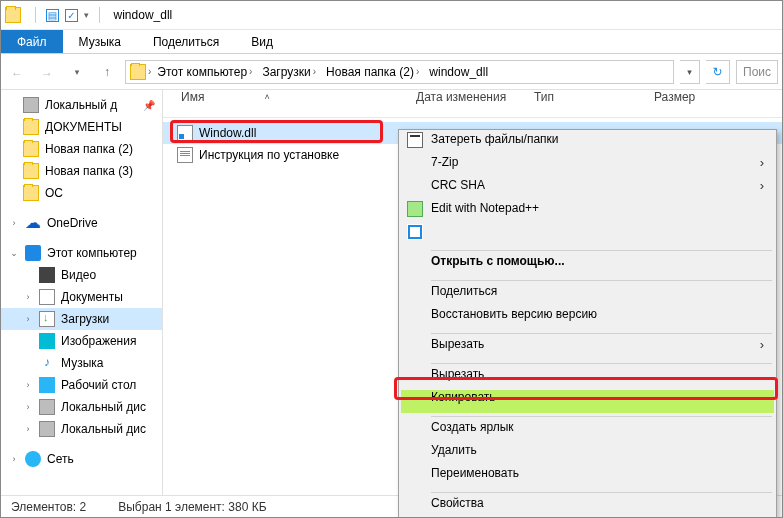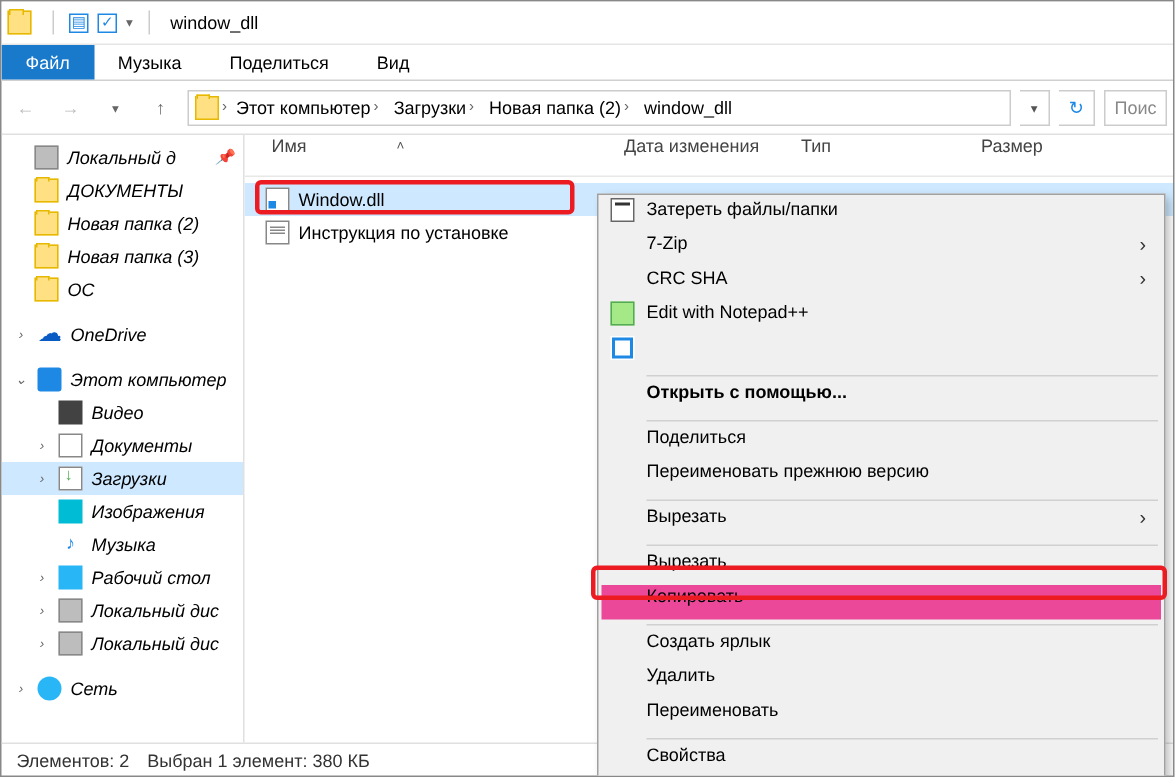--- a/index.html
+++ b/index.html
@@ -24,21 +24,21 @@
 .addr-seg { display:flex; align-items:center; gap:2px; padding:0 4px; white-space:nowrap;}
 .addr-caret { color:#666; font-size:10px; }
 .addr-folder-icon { width:16px; height:16px; background:#ffe082; border:1px solid #e6b800; position:relative;}
 .addr-folder-icon::before{content:'';position:absolute;top:-2px;left:0;width:7px;height:2px;background:#ffe082;border:1px solid #e6b800;border-bottom:none;}
 .addr-drop { width:20px; display:flex; align-items:center; justify-content:center; border:1px solid #ccc; border-left:none; height:24px;}
 .refresh-btn { width:24px; height:24px; border:1px solid #ccc; border-left:none; display:flex;align-items:center;justify-content:center;}
 .search { width:42px; height:24px; border:1px solid #ccc; padding:0 6px; color:#888; display:flex;align-items:center; overflow:hidden;}
 
 .main { display:flex; height: calc(100% - 29px - 24px - 36px - 22px); }
 .tree { width:162px; border-right:1px solid #e0e0e0; overflow:hidden; padding:4px 0;}
-.tree-item { display:flex; align-items:center; height:22px; padding-left:22px; gap:6px; white-space:nowrap;font-style:italic;}
+.tree-item { display:flex; align-items:center; height:22px; padding-left:22px; gap:6px; white-space:nowrap;}
 .tree-item.root { padding-left:8px; margin-top:8px;}
 .tree-item.selected { background:#cde8ff; }
 .tree-item .chev { width:10px; color:#666; font-size:9px; text-align:center;}
 .tree-item.root .chev { margin-left:0;}
 .tree-icon { width:16px; height:16px; flex-shrink:0;}
 .ico-folder { background:#ffe082; border:1px solid #e6b800; position:relative;}
 .ico-folder::before{content:'';position:absolute;top:-2px;left:0;width:7px;height:2px;background:#ffe082;border:1px solid #e6b800;border-bottom:none;}
 .ico-onedrive { color:#0a5cc4; font-size:16px; line-height:16px;}
 .ico-pc { background:#1e88e5; border-radius:2px;}
 .ico-video { background:#424242;}
@@ -66,31 +66,31 @@
 .file-icon.dll::after { content:''; position:absolute; bottom:1px; left:1px; width:5px; height:5px; background:#1e88e5;}
 .file-icon.txt::after { content:''; position:absolute; top:3px; left:2px; width:10px; height:1px; background:#888; box-shadow:0 2px 0 #888, 0 4px 0 #888;}
 
 .hl-red { position:absolute; border:3px solid #ec1b22; border-radius:4px; pointer-events:none; z-index:5;}
 .hl1 { left:169px; top:119px; width:213px; height:23px;}
 .hl2 { left:393px; top:376px; width:384px; height:23px;}
 
 .ctx { position:absolute; left:397px; top:128px; width:379px; background:#f0f0f0; border:1px solid #a0a0a0; box-shadow:3px 3px 6px rgba(0,0,0,0.25); z-index:4; padding:2px;}
 .ctx-item { height:23px; display:flex; padding-left:30px; padding-right:20px; position:relative;}
 .ctx-item.bold { font-weight:bold;}
-.ctx-item.hover { background:#ec4899;}
+.ctx-item.hover { background:#bef264;}
 .ctx-sep { height:1px; background:#d0d0d0; margin:3px 2px 3px 30px;}
 .ctx-arrow { position:absolute; right:10px; font-size:13px; color:#333;}
 .ctx-icon { position:absolute; left:6px; width:16px; height:16px; display:flex; align-items:center; justify-content:center;}
 .ci-shred { background:#fff;border:1px solid #666;}
 .ci-shred::after{content:'';position:absolute;top:2px;left:2px;right:2px;height:2px;background:#333;}
 .ci-npp { background:#a5e887; border:1px solid #5a5;}
 .ci-def { background:#fff;}
 .ci-def::after{content:'';position:absolute;inset:1px;border:2px solid #1e88e5;}
 
-.status { height:22px; border-top:1px solid #e0e0e0; display:flex; align-items:center; padding:0 10px; gap:12px; color:#333;}
+.status { height:22px; border-top:1px solid #e0e0e0; display:flex; align-items:center; padding:0 10px; gap:32px; color:#333;}
 </style>
 </head>
 <body>
 
 <div class="titlebar">
   <div class="qat">
     <div class="tb-icon"></div>
     <span class="qat-sep"></span>
     <div class="qat-chk">▤</div>
     <div class="qat-chk">✓</div>
@@ -275,21 +275,21 @@
     </div>
   <div class="ctx-sep"></div>
   <div class="ctx-item bold">
       <span>Открыть с помощью...</span>
     </div>
   <div class="ctx-sep"></div>
   <div class="ctx-item">
       <span>Поделиться</span>
     </div>
   <div class="ctx-item">
-      <span>Переименовать прежнюю версию</span>
+      <span>Восстановить версию версию</span>
     </div>
   <div class="ctx-sep"></div>
   <div class="ctx-item">
       <span>Вырезать</span>
       <span class="ctx-arrow">›</span>
     </div>
   <div class="ctx-sep"></div>
   <div class="ctx-item">
       <span>Вырезать</span>
     </div>

